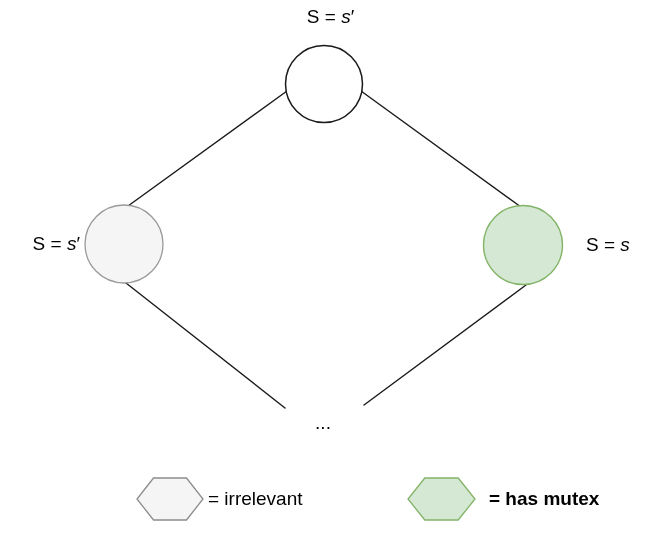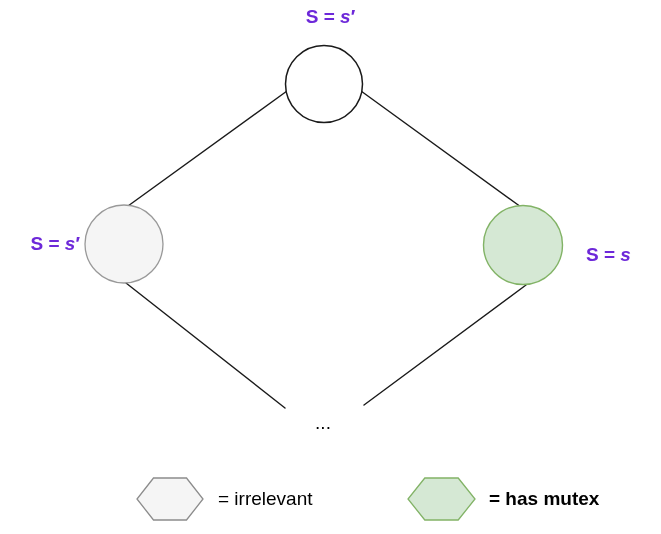--- a/index.html
+++ b/index.html
@@ -19,64 +19,62 @@
     position: absolute;
     left: 0;
     top: 0;
     width: 661px;
     height: 534px;
   }
   .node-label {
     position: absolute;
     font-size: 19px;
     line-height: 22px;
-    color: #6d28d9;
+    color: #000000;
     white-space: nowrap;
-    font-weight: bold;
   }
   .node-label .italic {
     font-style: italic;
   }
   #label-top {
     left: 0;
     top: 6px;
     width: 661px;
     text-align: center;
   }
   #label-left {
     left: 0;
     top: 233px;
     width: 80px;
     text-align: right;
   }
   #label-right {
     left: 586px;
     top: 234px;
     text-align: center;
-    margin-top: 10px;
   }
   #ellipsis-label {
     position: absolute;
     left: 283px;
     top: 412px;
     width: 80px;
     text-align: center;
     font-size: 19px;
     line-height: 22px;
     color: #000000;
   }
   .legend-label {
     position: absolute;
     font-size: 19px;
     line-height: 22px;
     color: #000000;
     white-space: nowrap;
   }
   #legend-label-irrelevant {
-    left: 218px;
+    left: 208px;
     top: 488px;
   }
   #legend-label-mutex {
     left: 489px;
     top: 488px;
     font-weight: bold;
   }
 </style>
 </head>
 <body>

